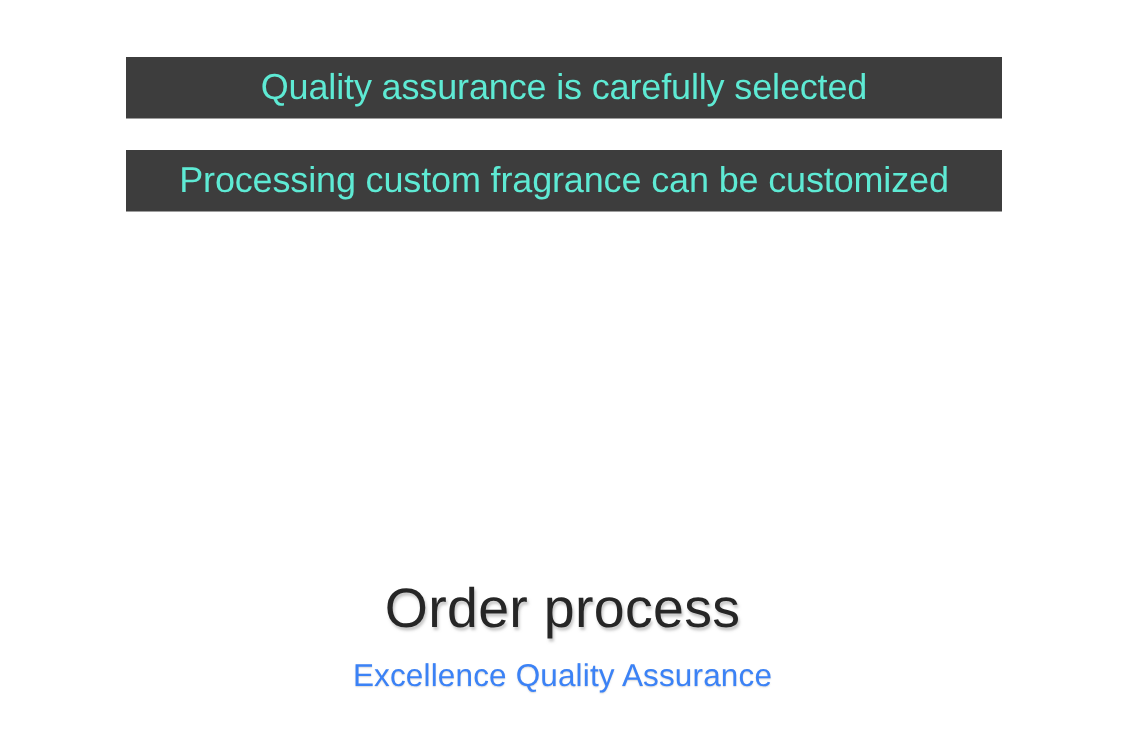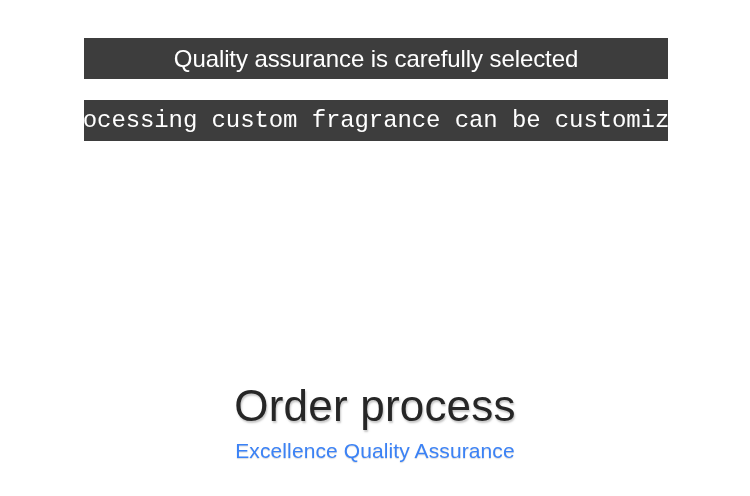--- a/index.html
+++ b/index.html
@@ -34,41 +34,40 @@
     margin-bottom: 21px;
     background: #3d3d3d;
     display: flex;
     align-items: center;
     justify-content: center;
     box-sizing: border-box;
     padding: 0 6px;
   }
   .feature-bar:last-child {
     margin-bottom: 16px;
-    font-family: Liberation Mono, monospace;
   }
   .feature-bar-text {
-    color: #ffffff;
+    color: #5eead4;
     font-size: 24px;
     line-height: 26px;
     letter-spacing: -0.1px;
     white-space: nowrap;
     font-weight: 400;
   }
 
   
   .heading-block {
     position: absolute;
     left: 0;
     top: 378px;
     width: 750px;
     text-align: center;
   }
   .main-title {
-    font-size: 44px;
+    font-size: 37px;
     line-height: 56px;
     color: #262626;
     font-weight: 400;
     letter-spacing: 0.2px;
     text-shadow: 1px 2px 2px rgba(150,150,150,0.55);
   }
   .sub-title {
     margin-top: 4px;
     font-size: 21px;
     line-height: 26px;

